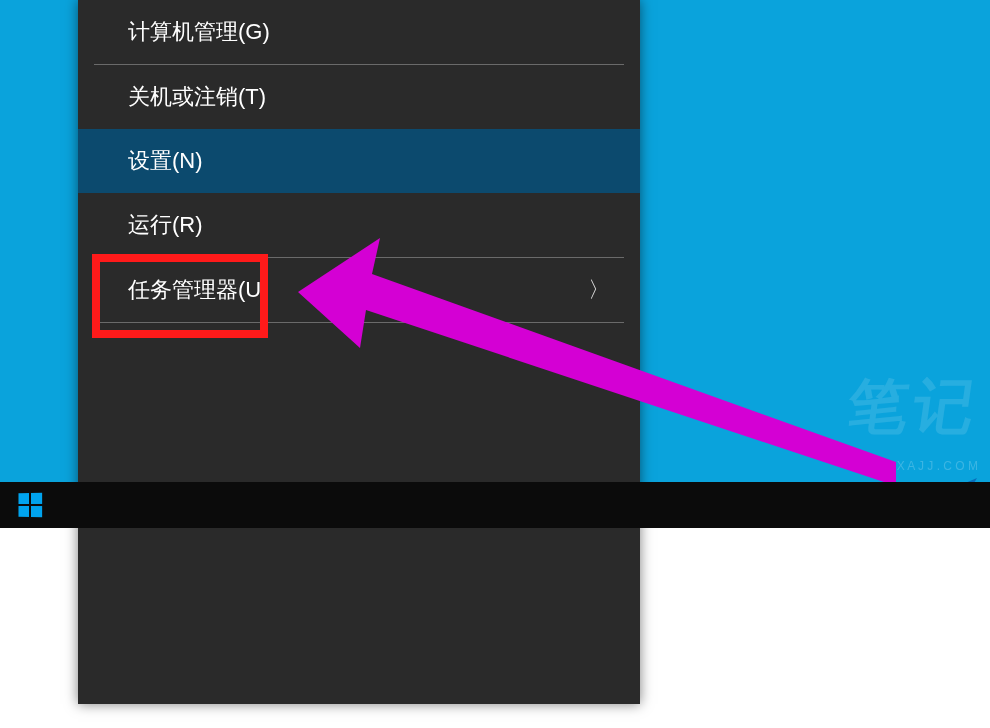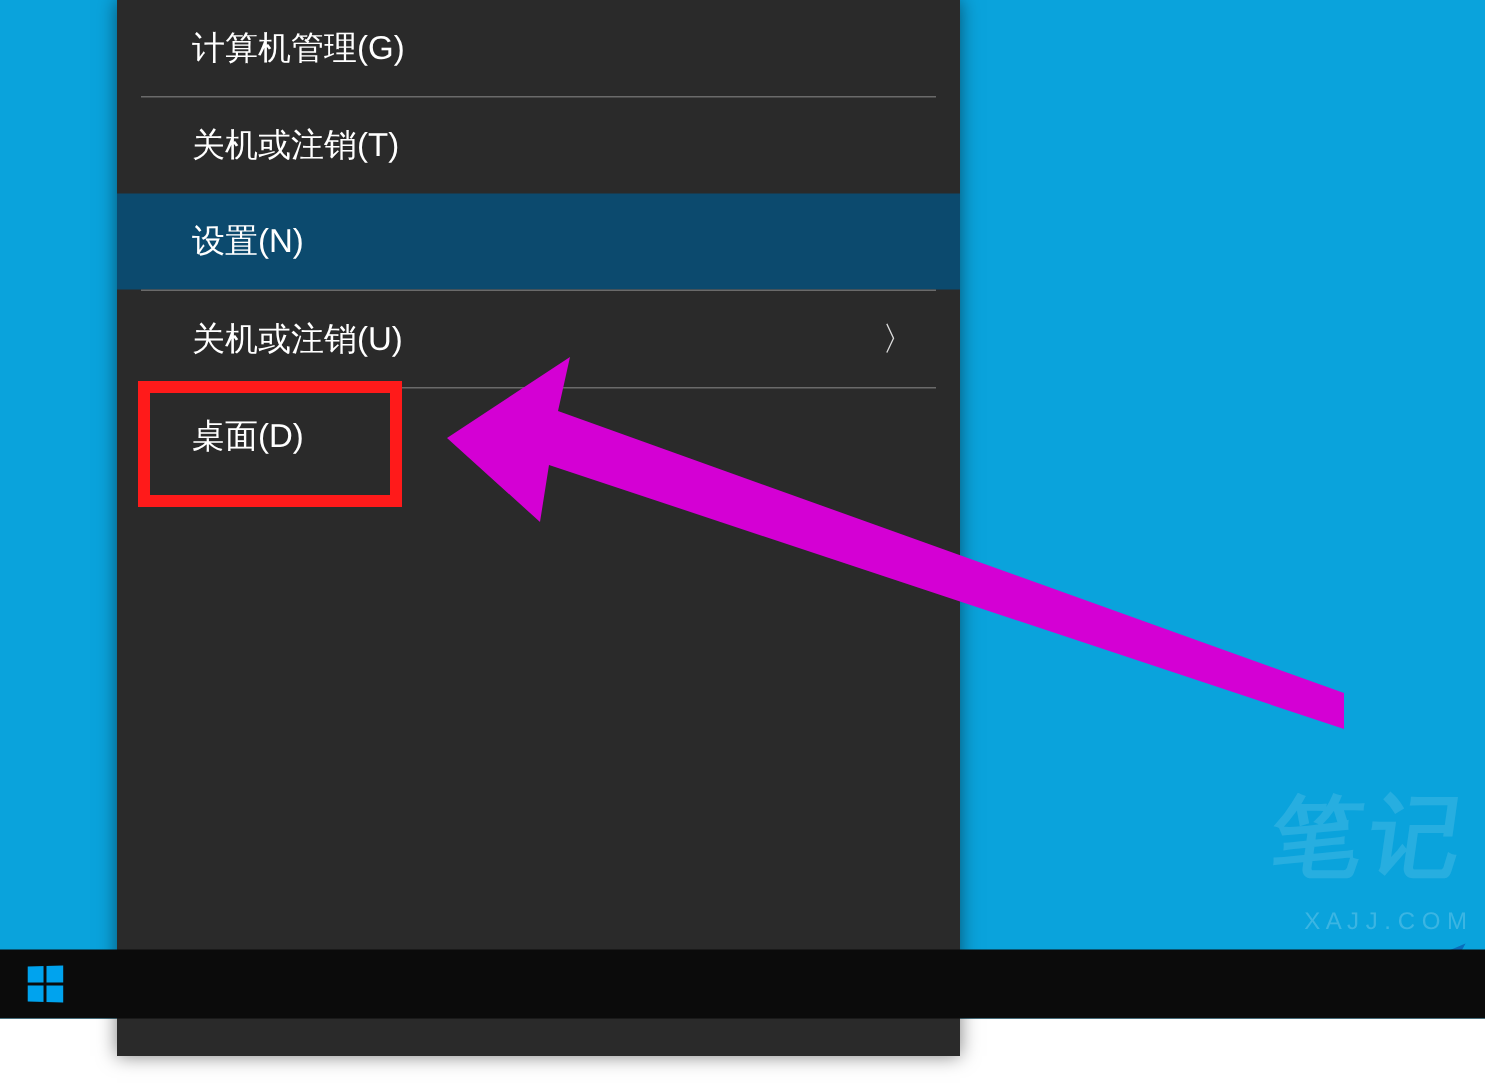--- a/index.html
+++ b/index.html
@@ -1,18 +1,18 @@
 <!DOCTYPE html>
 <html><head>
 <meta charset="utf-8">
 <style>
   * { margin: 0; padding: 0; box-sizing: border-box; }
   html, body { width: 990px; height: 728px; overflow: hidden; font-family: "Microsoft YaHei", "Segoe UI", sans-serif; }
   .desktop {
-    position: absolute; left: 0; top: 0; width: 990px; height: 679px;
+    position: absolute; left: 0; top: 0; width: 990px; height: 528px;
     background: #0aa3dc;
   }
   .taskbar {
     position: absolute; left: 0; bottom: 0; width: 990px; height: 46px;
     background: #0b0b0b;
     display: flex; align-items: center;
   }
   .start-button {
     width: 60px; height: 46px; display: flex; align-items: center; justify-content: center;
   }
@@ -47,21 +47,21 @@
     pointer-events: none;
   }
   .watermark-text {
     position: absolute; right: 10px; bottom: 80px;
     color: rgba(255,255,255,0.12); font-size: 60px; font-weight: 700; letter-spacing: 6px;
     transform: skewX(-8deg);
     user-select: none; pointer-events: none;
   }
   .watermark-small {
     position: absolute; right: 12px; bottom: 55px;
-    color: rgba(255,255,255,0.2); font-size: 16px;
+    color: rgba(255,255,255,0.2); font-size: 12px;
     user-select: none; pointer-events: none;
   }
   .logo-mark {
     position: absolute; right: 8px; bottom: 0px; width: 100px; height: 60px;
     pointer-events: none;
   }
 </style>
 </head>
 <body>
 
@@ -74,33 +74,33 @@
     </div>
 
     <div class="menu-sep"></div>
 
     <div class="menu-item">
       <span>关机或注销(T)</span>
     </div>
     <div class="menu-item hovered">
       <span>设置(N)</span>
     </div>
+    <div class="menu-item">
+      <span>运行(R)</span>
+    </div>
 
     <div class="menu-sep"></div>
 
     <div class="menu-item">
-      <span>关机或注销(U)</span>
+      <span>任务管理器(U)</span>
       <span class="chevron">〉</span>
     </div>
 
     <div class="menu-sep"></div>
 
-    <div class="menu-item">
-      <span>桌面(D)</span>
-    </div>
 
   </div>
 
   <div class="highlight-box"></div>
 
   <svg class="arrow-svg" viewBox="0 0 990 728">
     <defs></defs>
     <polygon points="298,292 380,238 372,274 896,462 896,486 366,310 360,348" fill="#d400d4"></polygon>
   </svg>
 

